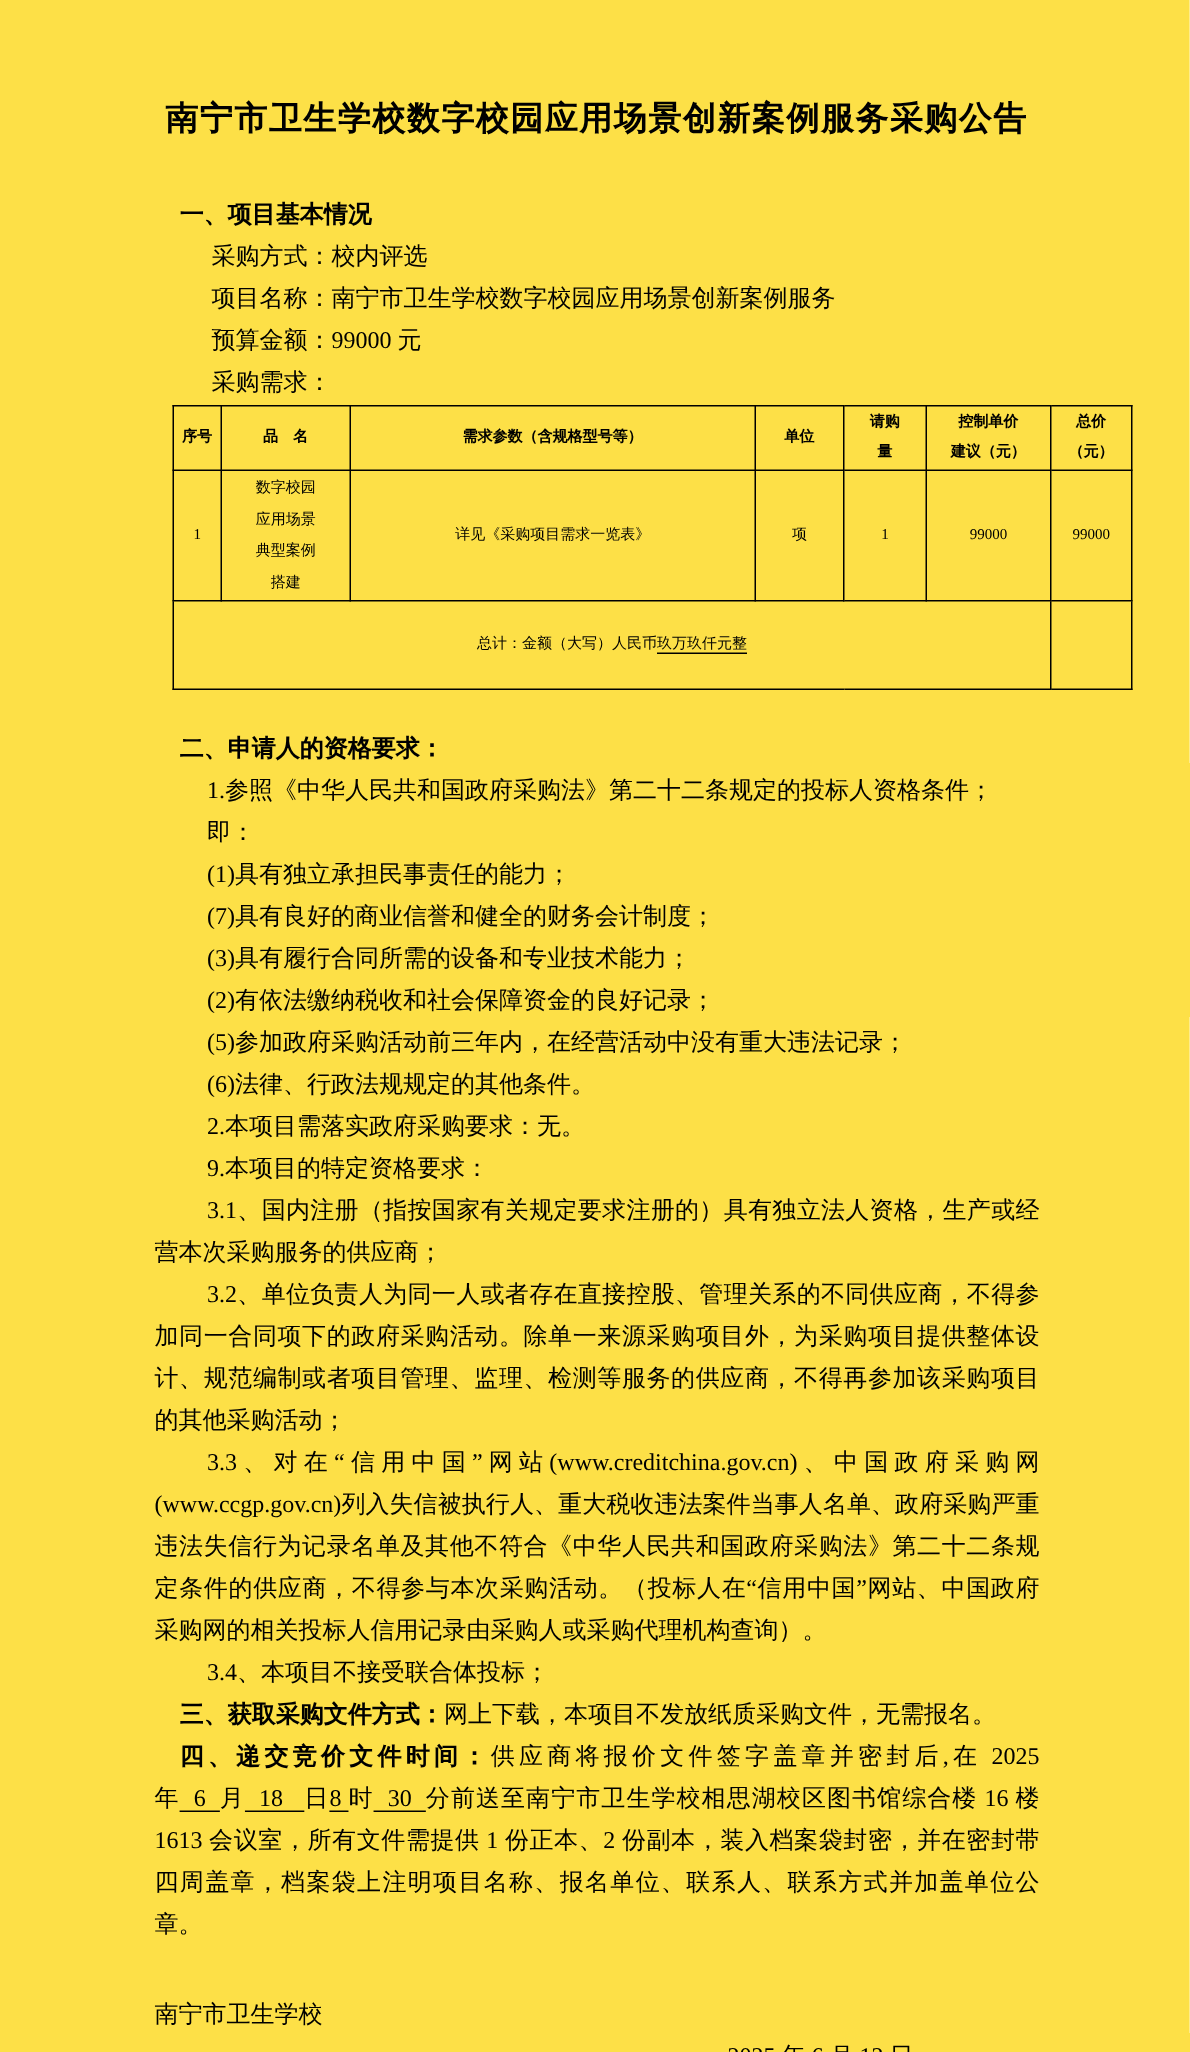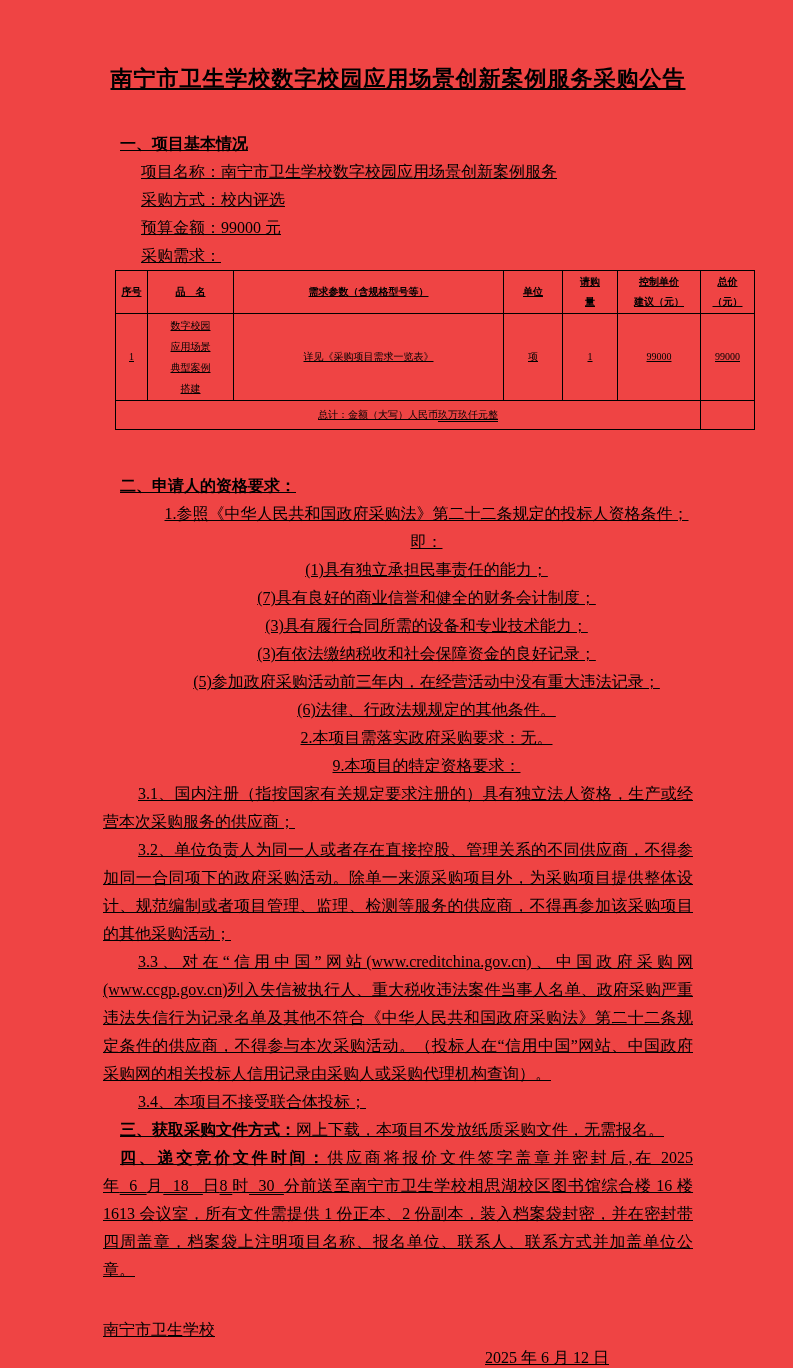--- a/index.html
+++ b/index.html
@@ -6,67 +6,66 @@
   html, body { background: #ffffff; }
   body {
     width: 793px; height: 1368px; overflow: hidden;
     font-family: "Liberation Serif", "DejaVu Serif", serif;
     color: #000;
   }
   .doc {
     width: 793px; height: 1368px;
     padding: 64px 100px 0 103px;
     font-size: 16px; line-height: 28px;
-    background: #ef4444;
-    text-decoration: underline;
+    background: #fde047;
   }
   .title {
     font-size: 22px; font-weight: bold; line-height: 30px;
     text-align: center; letter-spacing: 1px;
   }
   .h-sec { font-weight: bold; margin-left: 17px; }
   .h-sec-1 { margin-top: 36px; }
-  .h-sec-2 { margin-top: 42px; }
+  .h-sec-2 { margin-top: 26px; }
   .meta-line { margin-left: 38px; }
   .req-table {
     border-collapse: collapse; table-layout: fixed;
     width: 639px; margin-left: 12px;
     font-size: 10px; line-height: 20px;
   }
   .req-table th, .req-table td {
     border: 1px solid #000; text-align: center; vertical-align: middle;
     padding: 1px 2px; overflow: hidden;
   }
   .req-table th { font-weight: bold; white-space: pre-line; }
   .tr-head { height: 41px; }
   .tr-body { height: 86px; }
-  .tr-total { height: 29px; }
+  .tr-total { height: 59px; }
   .cell-name { white-space: pre-line; line-height: 21px; }
   .cell-params { text-align: left; padding-left: 9px; }
-  .item { margin-left: 57px; text-align: center; }
+  .item { margin-left: 35px; }
   .sub-item { text-indent: 35px; text-align: justify; }
   .para-3 { margin-left: 17px; }
   .para-4 { text-indent: 17px; text-align: justify; }
   .para-5 { margin-left: 41px; }
   .bold { font-weight: bold; }
   .u { text-decoration: underline; text-underline-offset: 3px; }
   .footer { margin-top: 32px; }
   .footer-org { }
   .footer-date { margin-left: 382px; }
 </style>
 </head>
 <body>
 
 <div class="doc">
 
   <div class="title">南宁市卫生学校数字校园应用场景创新案例服务采购公告</div>
 
   <p class="h-sec h-sec-1">一、项目基本情况</p>
+  <p class="meta-line">采购方式：校内评选</p>
   <p class="meta-line">项目名称：南宁市卫生学校数字校园应用场景创新案例服务</p>
-  <p class="meta-line">采购方式：校内评选</p>
   <p class="meta-line">预算金额：99000 元</p>
   <p class="meta-line">采购需求：</p>
 
   <table class="req-table">
     <colgroup>
       <col style="width:32px">
         <col style="width:86px">
         <col style="width:270px">
       <col style="width:59px">
         <col style="width:55px">
@@ -103,21 +102,21 @@
       <td></td>
     </tr>
   </tbody>
     </table>
 
   <p class="h-sec h-sec-2">二、申请人的资格要求：</p>
   <p class="item">1.参照《中华人民共和国政府采购法》第二十二条规定的投标人资格条件；即：</p>
   <p class="item">(1)具有独立承担民事责任的能力；</p>
   <p class="item">(7)具有良好的商业信誉和健全的财务会计制度；</p>
   <p class="item">(3)具有履行合同所需的设备和专业技术能力；</p>
-  <p class="item">(3)有依法缴纳税收和社会保障资金的良好记录；</p>
+  <p class="item">(2)有依法缴纳税收和社会保障资金的良好记录；</p>
   <p class="item">(5)参加政府采购活动前三年内，在经营活动中没有重大违法记录；</p>
   <p class="item">(6)法律、行政法规规定的其他条件。</p>
   <p class="item">2.本项目需落实政府采购要求：无。</p>
   <p class="item">9.本项目的特定资格要求：</p>
   <p class="sub-item">3.1、国内注册（指按国家有关规定要求注册的）具有独立法人资格，生产或经营本次采购服务的供应商；</p>
   <p class="sub-item">3.2、单位负责人为同一人或者存在直接控股、管理关系的不同供应商，不得参加同一合同项下的政府采购活动。除单一来源采购项目外，为采购项目提供整体设计、规范编制或者项目管理、监理、检测等服务的供应商，不得再参加该采购项目的其他采购活动；</p>
   <p class="sub-item">3.3、对在“信用中国”网站(www.creditchina.gov.cn)、中国政府采购网(www.ccgp.gov.cn)列入失信被执行人、重大税收违法案件当事人名单、政府采购严重违法失信行为记录名单及其他不符合《中华人民共和国政府采购法》第二十二条规定条件的供应商，不得参与本次采购活动。（投标人在“信用中国”网站、中国政府采购网的相关投标人信用记录由采购人或采购代理机构查询）。</p>
   <p class="sub-item">3.4、本项目不接受联合体投标；</p>
 
   <p class="para-3"><span class="bold">三、获取采购文件方式：</span><span>网上下载，本项目不发放纸质采购文件，无需报名。</span></p>

